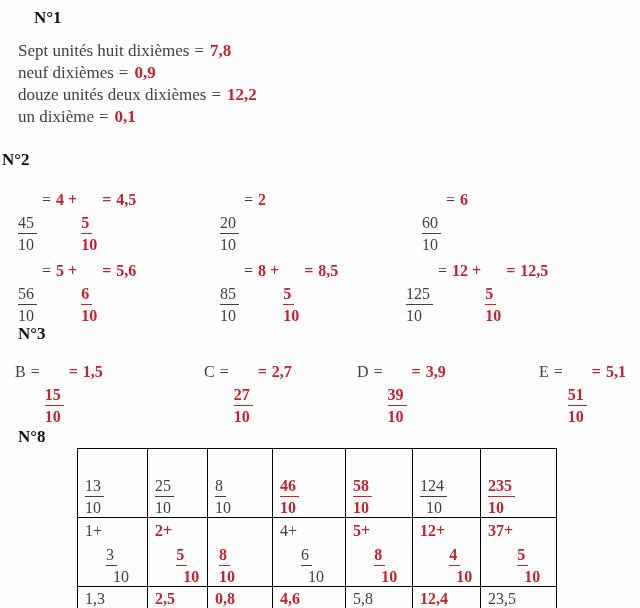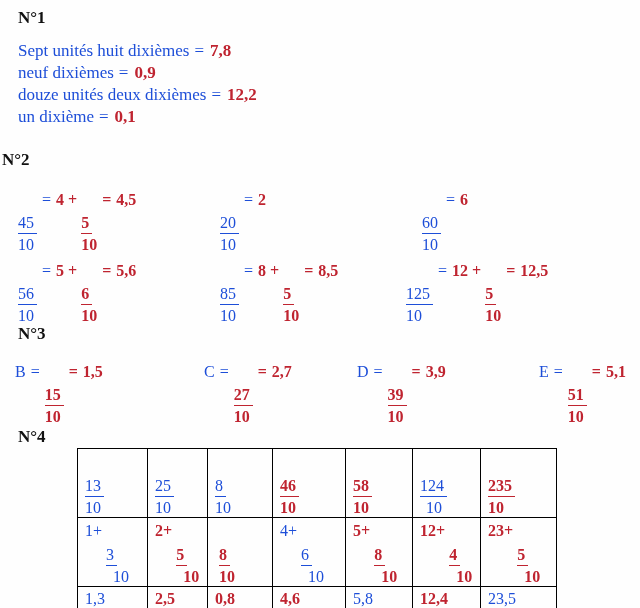--- a/index.html
+++ b/index.html
@@ -4,21 +4,21 @@
 <style>
   html,body{margin:0;padding:0;background:#ffffff;}
   #page{
     position:relative;width:640px;height:608px;background:#fefefe;
     font-family:"Liberation Serif", serif;color:#1a1a1a;font-size:16px;
     overflow:hidden;
   }
   .abs{position:absolute;white-space:nowrap;}
   .sec-title{font-weight:bold;font-size:17px;color:#111;}
   .red{color:#bf2430;font-weight:bold;}
-  .black{color:#1d4ed8;font-weight:normal;}
+  .black{color:#404040;font-weight:normal;}
   .eq{margin:0 5px;}
   .eq.red{margin:0 5px;}
   
   .frac{display:inline-block;vertical-align:top;line-height:19px;text-align:left;}
   .frac .fn{display:block;width:fit-content;border-bottom:1.5px solid currentColor;padding:0 3px 1px 0;margin-top:23px;}
   .frac .fd{display:block;padding-top:1px;font-family:Liberation Serif, serif;}
   
   .n1-line{line-height:22px;font-size:17px;}
   .n1-line .red{margin-left:1px;}
   
@@ -30,21 +30,21 @@
   tr.r1 td{height:58px;}
   tr.r2 td{height:58px;}
   tr.r3 td{height:22px;padding-top:3px;}
   .fd.shift{margin-left:7px;}
 </style>
 </head>
 <body>
 
 <div id="page">
 
-  <div class="abs sec-title" style="left:18px;top:8px">N°1</div>
+  <div class="abs sec-title" style="left:34px;top:8px">N°1</div>
   <div class="abs" style="left:18px;top:40px">
     <div class="n1-line"><span class="black">Sept unités huit dixièmes</span><span class="eq black">=</span><span class="red">7,8</span></div>
     <div class="n1-line"><span class="black">neuf dixièmes</span><span class="eq black">=</span><span class="red">0,9</span></div>
     <div class="n1-line"><span class="black">douze unités deux dixièmes</span><span class="eq black">=</span><span class="red">12,2</span></div>
     <div class="n1-line"><span class="black">un dixième</span><span class="eq black">=</span><span class="red">0,1</span></div>
   </div>
 
   <div class="abs sec-title" style="left:2px;top:150px">N°2</div>
 
   <div class="abs n2-item" style="left:18px;top:190px"><span class="frac black"><span class="fn">45</span><span class="fd">10</span></span><span class="eq black">=</span><span class="red lead">4 +</span><span class="frac red"><span class="fn">5</span><span class="fd">10</span></span><span class="eq red">=</span><span class="red">4,5</span></div>
@@ -62,21 +62,21 @@
   <div class="abs sec-title" style="left:18px;top:324px">N°3</div>
 
   <div class="abs n3-item" style="left:15px;top:362px"><span class="black">B</span><span class="eq black">=</span><span class="frac red"><span class="fn">15</span><span class="fd">10</span></span><span class="eq red">=</span><span class="red">1,5</span></div>
 
   <div class="abs n3-item" style="left:204px;top:362px"><span class="black">C</span><span class="eq black">=</span><span class="frac red"><span class="fn">27</span><span class="fd">10</span></span><span class="eq red">=</span><span class="red">2,7</span></div>
 
   <div class="abs n3-item" style="left:357px;top:362px"><span class="black">D</span><span class="eq black">=</span><span class="frac red"><span class="fn">39</span><span class="fd">10</span></span><span class="eq red">=</span><span class="red">3,9</span></div>
 
   <div class="abs n3-item" style="left:539px;top:362px"><span class="black">E</span><span class="eq black">=</span><span class="frac red"><span class="fn">51</span><span class="fd">10</span></span><span class="eq red">=</span><span class="red">5,1</span></div>
 
-  <div class="abs sec-title" style="left:18px;top:427px">N°4</div>
+  <div class="abs sec-title" style="left:18px;top:427px">N°8</div>
 
   <table class="n4">
     <colgroup>
       <col style="width:70px">
         <col style="width:60px">
         <col style="width:65px">
         <col style="width:73px">
         <col style="width:67px">
         <col style="width:68px">
         <col style="width:76px">
@@ -91,21 +91,21 @@
       <td><span class="frac black"><span class="fn">124</span><span class="fd" style="margin-left:6px">10</span></span></td>
       <td><span class="frac red"><span class="fn">235</span><span class="fd">10</span></span></td>
     </tr>
     <tr class="r2">
       <td><span class="black"><span class="lead">1+</span><span class="frac"><span class="fn">3</span><span class="fd shift">10</span></span></span></td>
       <td><span class="red"><span class="lead">2+</span><span class="frac"><span class="fn">5</span><span class="fd shift">10</span></span></span></td>
       <td><span class="red"><span class="lead"></span><span class="frac"><span class="fn">8</span><span class="fd">10</span></span></span></td>
       <td><span class="black"><span class="lead">4+</span><span class="frac"><span class="fn">6</span><span class="fd shift">10</span></span></span></td>
       <td><span class="red"><span class="lead">5+</span><span class="frac"><span class="fn">8</span><span class="fd shift">10</span></span></span></td>
       <td><span class="red"><span class="lead">12+</span><span class="frac"><span class="fn">4</span><span class="fd shift">10</span></span></span></td>
-      <td><span class="red"><span class="lead">23+</span><span class="frac"><span class="fn">5</span><span class="fd shift">10</span></span></span></td>
+      <td><span class="red"><span class="lead">37+</span><span class="frac"><span class="fn">5</span><span class="fd shift">10</span></span></span></td>
     </tr>
     <tr class="r3">
       <td><span class="black">1,3</span></td>
       <td><span class="red">2,5</span></td>
       <td><span class="red">0,8</span></td>
       <td><span class="red">4,6</span></td>
       <td><span class="black">5,8</span></td>
       <td><span class="red">12,4</span></td>
       <td><span class="black">23,5</span></td>
     </tr>

